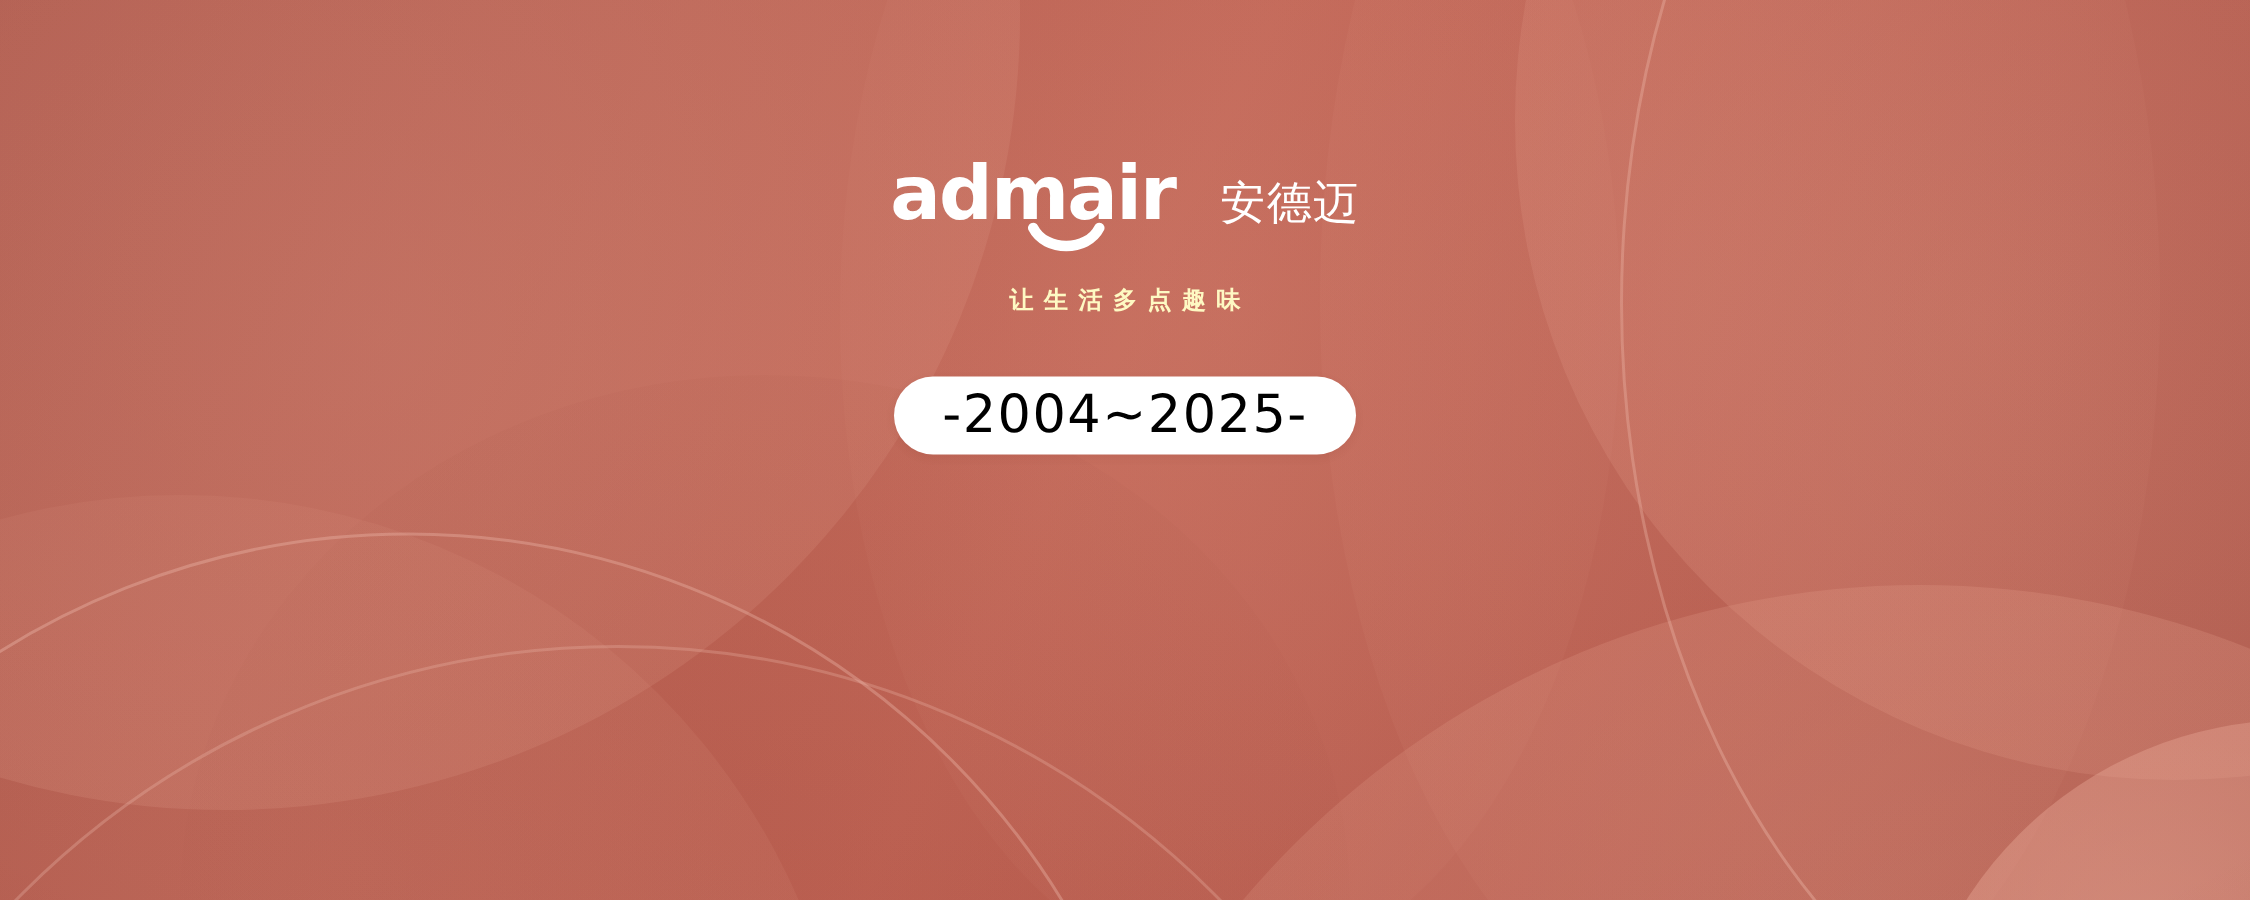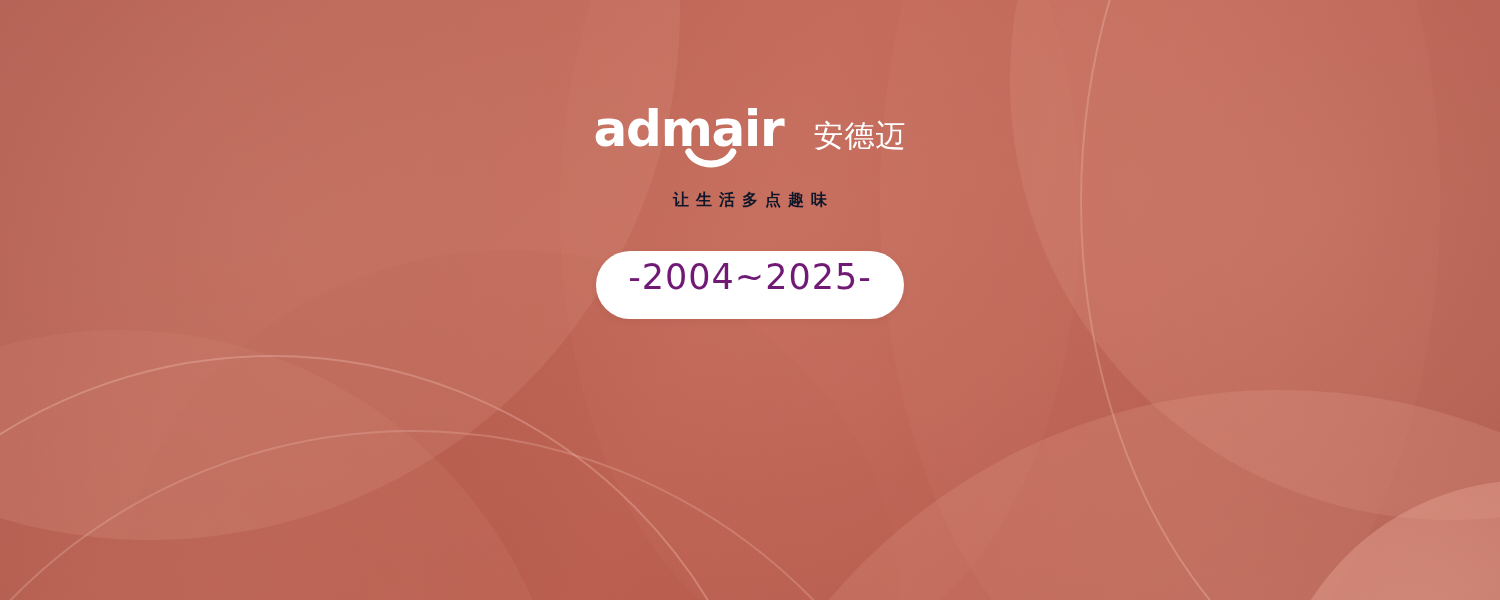--- a/index.html
+++ b/index.html
@@ -185,43 +185,43 @@
     color: #ffffff;
     letter-spacing: 1px;
     padding-bottom: 3px;
   }
 
   .tagline {
     margin-top: 36px;
     font-family: "DejaVu Sans", "Liberation Sans", sans-serif;
     font-size: 16px;
     font-weight: 600;
-    color: #0f172a;
+    color: #fef9c3;
     letter-spacing: 7px;
     text-indent: 7px;
   }
 
   .headline {
     margin-top: 44px;
     font-family: "DejaVu Sans", "Liberation Sans", sans-serif;
     font-weight: 700;
     font-size: 118px;
     line-height: 1.02;
     color: #ffffff;
     letter-spacing: 2px;
     white-space: nowrap;
     text-shadow: 0 2px 5px rgba(120,46,38,0.18);
   }
 
   .pill {
     margin-top: 40px;
     background: #ffffff;
-    color: #701a75;
+    color: #000000;
     border-radius: 999px;
-    padding: 9px 32px 24px 32px;
+    padding: 9px 32px 8px 32px;
     font-family: "DejaVu Sans", "Liberation Sans", sans-serif;
     font-size: 35px;
     font-weight: 400;
     line-height: 1;
     letter-spacing: 1px;
     white-space: nowrap;
     box-shadow: 0 2px 6px rgba(120,46,38,0.10);
   }
 </style>
 </head>

